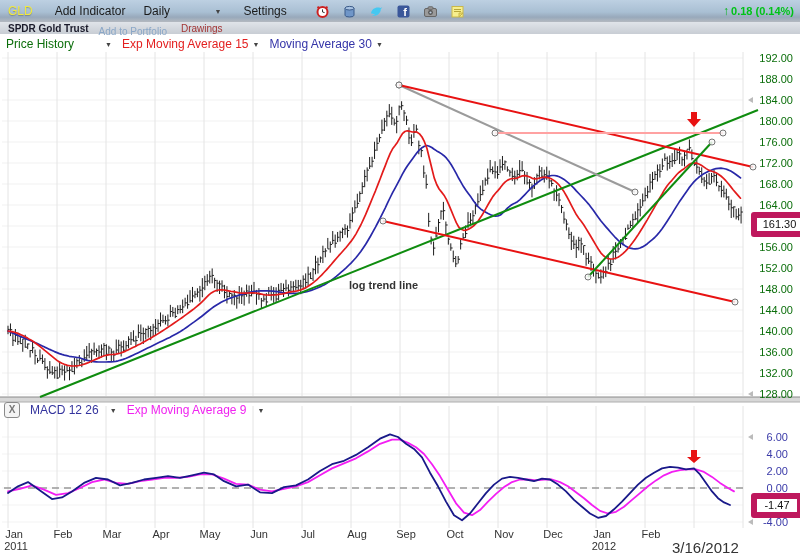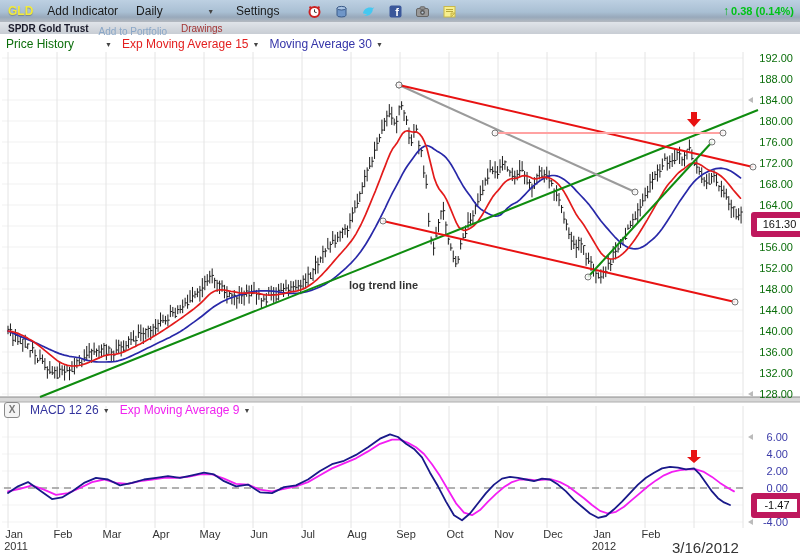--- a/index.html
+++ b/index.html
@@ -1,21 +1,21 @@
 <!DOCTYPE html>
 <html><head>
 <meta charset="utf-8">
 <style>
   html,body{margin:0;padding:0;}
   body{width:800px;height:555px;position:relative;overflow:hidden;background:#fff;
        font-family:"Liberation Sans",sans-serif;-webkit-font-smoothing:antialiased;}
   #toolbar{position:absolute;left:0;top:0;width:800px;height:22px;
     background:linear-gradient(180deg,#bdd0e2 0%,#a9bfd3 55%,#98a9bb 78%,#b4b9c0 100%);
     display:flex;align-items:center;font-size:12px;color:#1a1a1a;z-index:5;}
-  #toolbar .sym{color:#f2ea3c;font-weight:bold;margin:0 14px 0 8px;text-shadow:0 1px 1px rgba(0,0,0,.25);}
+  #toolbar .sym{color:#f2ea3c;font-weight:normal;margin:0 22px 0 8px;text-shadow:0 1px 1px rgba(0,0,0,.25);}
   #toolbar .tb-item{margin-right:18px;cursor:default;}
   #toolbar .daily-dd{display:flex;align-items:center;width:78px;justify-content:space-between;margin-right:22px;}
   .caret{font-size:7px;color:#444;margin-left:4px;}
   #toolbar .icons{display:flex;align-items:center;gap:12px;margin-left:10px;}
   #toolbar .icons span{display:inline-flex;width:15px;height:15px;}
   #quote{margin-left:auto;margin-right:6px;color:#00c317;font-size:11px;font-weight:bold;display:flex;align-items:center;}
   #quote .up{font-weight:bold;color:#00b515;margin-right:2px;font-size:12px;}
   #subbar{position:absolute;left:0;top:22px;width:800px;height:12px;
     background:linear-gradient(180deg,#e0e4e9,#c8cdd4);display:flex;align-items:center;
     font-size:10px;z-index:5;}
@@ -23,21 +23,21 @@
   #subbar .atp{color:#8aa7c7;margin-right:14px;margin-top:7px;}
   #subbar .drw{color:#a23434;}
   #cv{position:absolute;left:0;top:0;z-index:1;}
   text{font-family:"Liberation Sans",sans-serif;}
   .overlay{position:absolute;z-index:6;font-size:12px;}
   #ind-hdr{left:6px;top:37px;display:flex;align-items:center;}
   #ind-hdr .ind{margin-right:10px;display:flex;align-items:center;}
   #macd-hdr{left:4px;top:402px;display:flex;align-items:center;}
   #macd-close{width:14px;height:14px;border:1px solid #8a8a8a;border-radius:3px;background:#f4f4f4;
     color:#777;font-size:10px;line-height:13px;text-align:center;margin-right:10px;font-weight:bold;}
-  #macd-hdr .ind{margin-right:10px;display:flex;align-items:center;}
+  #macd-hdr .ind{margin-right:10px;display:flex;align-items:center;gap:7px;}
   #log-ann{left:349px;top:279px;font-size:11px;color:#333;z-index:2;font-weight:bold;}
   .px-box{position:absolute;z-index:6;border:6px solid #be185d;border-radius:3px;background:#fff;
     font-size:11px;color:#111;text-align:center;line-height:13px;}
   #price-box{left:751px;top:212px;width:45px;height:13px;}
   #macd-box{left:751px;top:493px;width:40px;height:13px;}
   #end-date{left:672px;top:539px;width:66px;text-align:center;font-size:15px;color:#333;z-index:6;position:absolute;}
 </style>
 </head>
 <body>
 
@@ -830,21 +830,21 @@
       <svg width="15" height="15">
           <rect x="2" y="2.5" width="11" height="10.5" fill="#f7ef8e" stroke="#c9b84a"></rect>
           <path d="M13 9 l-4 4 v-4 Z" fill="#e8d96a" stroke="#c9b84a"></path>
           <line x1="4" y1="5.5" x2="11" y2="5.5" stroke="#b8a73a"></line>
           <line x1="4" y1="7.5" x2="11" y2="7.5" stroke="#b8a73a"></line>
         </svg>
     </span>
   </span>
   <span id="quote">
     <span class="up">↑</span>
-    <span>0.38 (0.14%)</span>
+    <span>0.18 (0.14%)</span>
   </span>
 </div>
 
 <div id="subbar">
   <span class="name">SPDR Gold Trust</span>
   <span class="atp">Add to Portfolio</span>
   <span class="drw">Drawings</span>
 </div>
 
 <div id="ind-hdr" class="overlay">

